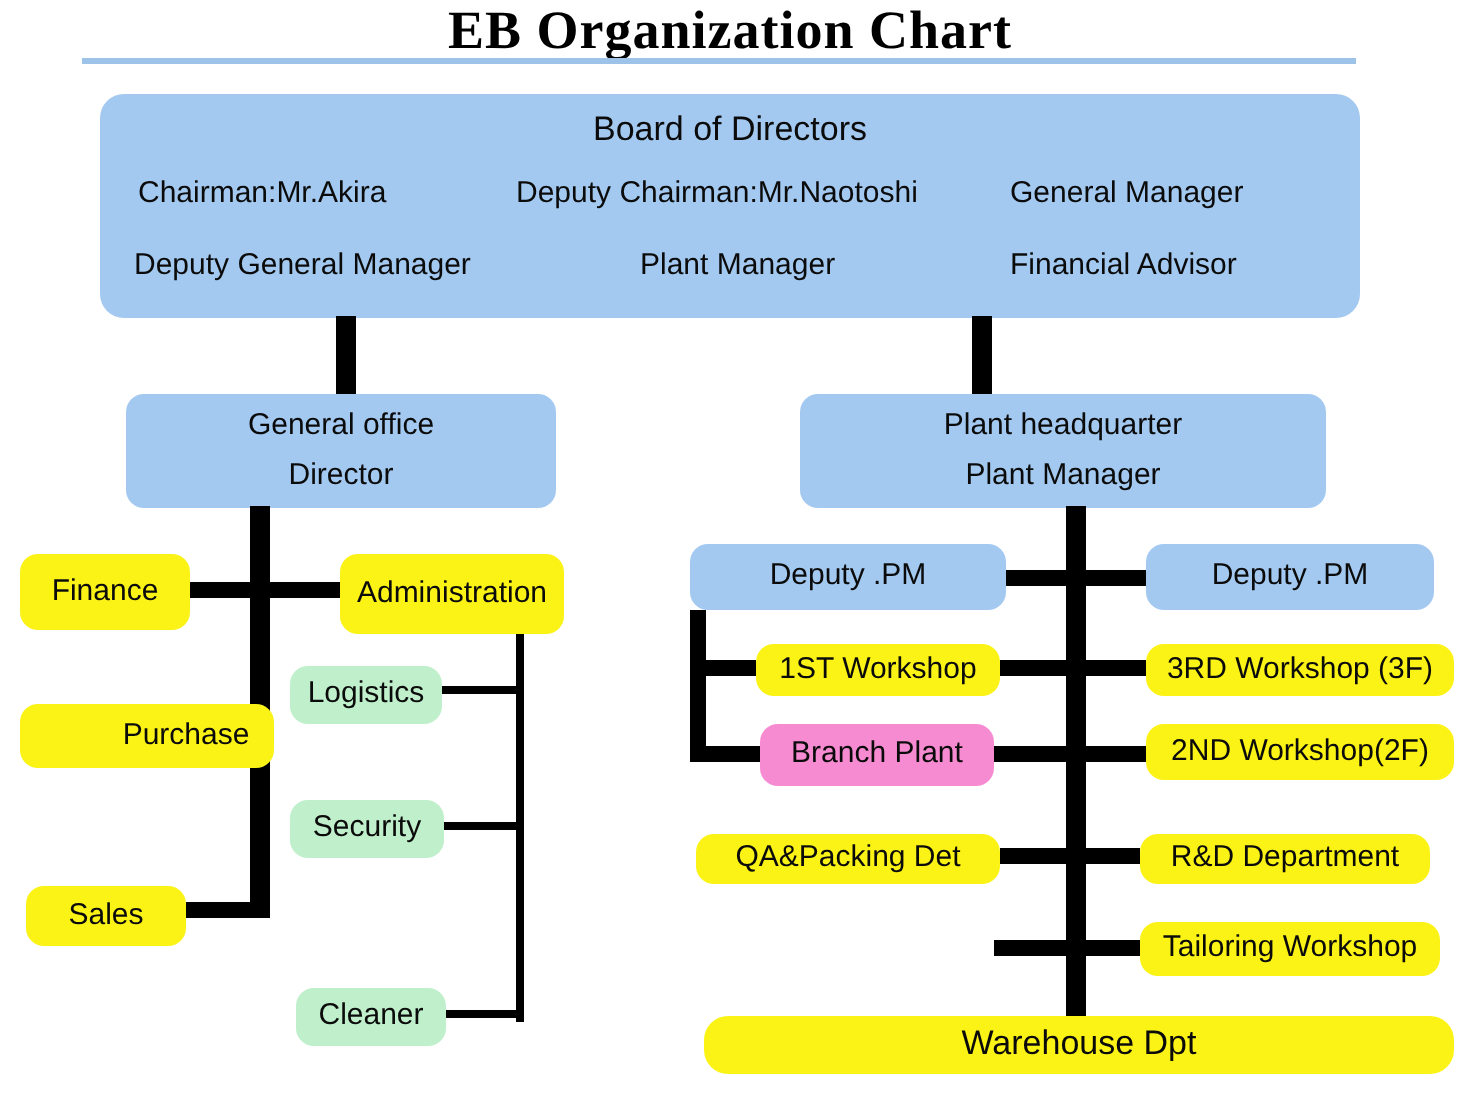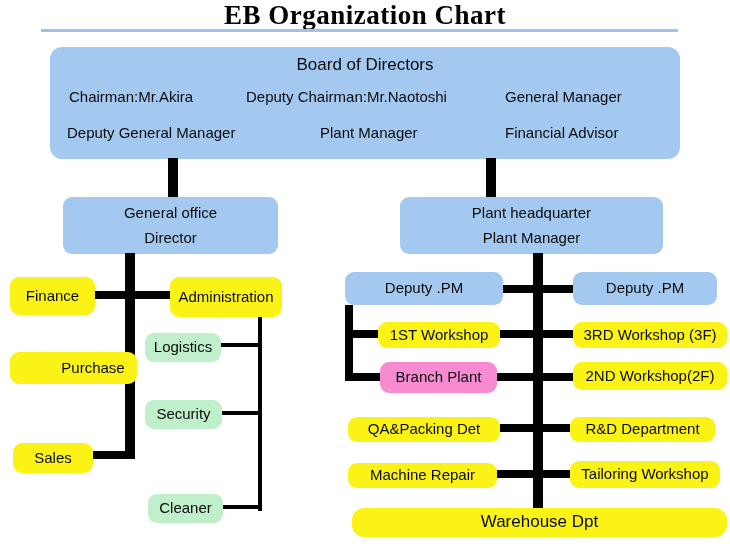--- a/index.html
+++ b/index.html
@@ -40,21 +40,21 @@
 <body>
 
 <div class="canvas">
 
   <h1 class="title">EB Organization Chart</h1>
   <div class="title-rule"></div>
 
   <div class="board">
     <div class="btitle">Board of Directors</div>
     <div class="member" style="left:19px;top:82px;top:41px;">Chairman:Mr.Akira</div>
-    <div class="member" style="left:196px;top:41px;">Deputy Chairman:Mr.Naotoshi</div>
+    <div class="member" style="left:208px;top:41px;">Deputy Chairman:Mr.Naotoshi</div>
     <div class="member" style="left:455px;top:41px;">General Manager</div>
     <div class="member" style="left:17px;top:77px;">Deputy General Manager</div>
     <div class="member" style="left:270px;top:77px;">Plant Manager</div>
     <div class="member" style="left:455px;top:77px;">Financial Advisor</div>
   </div>
 
   <div class="conn" style="left:168px;top:158px;width:10px;height:40px;"></div>
   <div class="conn" style="left:486px;top:158px;width:10px;height:40px;"></div>
 
   <div class="node blue two-line" style="left:63px;top:197px;width:215px;height:57px;">
@@ -124,23 +124,20 @@
   </div>
   <div class="node yellow" style="left:573px;top:362px;width:154px;height:28px;">
     <span>2ND Workshop(2F)</span>
   </div>
   <div class="node yellow" style="left:348px;top:417px;width:152px;height:25px;">
     <span>QA&amp;Packing Det</span>
   </div>
   <div class="node yellow" style="left:570px;top:417px;width:145px;height:25px;">
     <span>R&amp;D Department</span>
   </div>
-  <div class="node yellow" style="left:348px;top:463px;width:149px;height:25px;">
-    <span>Machine Repair</span>
-  </div>
   <div class="node yellow" style="left:570px;top:461px;width:150px;height:27px;">
     <span>Tailoring Workshop</span>
   </div>
   <div class="node yellow warehouse" style="left:352px;top:508px;width:375px;height:29px;border-radius:12px;">
     <span>Warehouse Dpt</span>
   </div>
 
 </div>
 
 </body></html>

